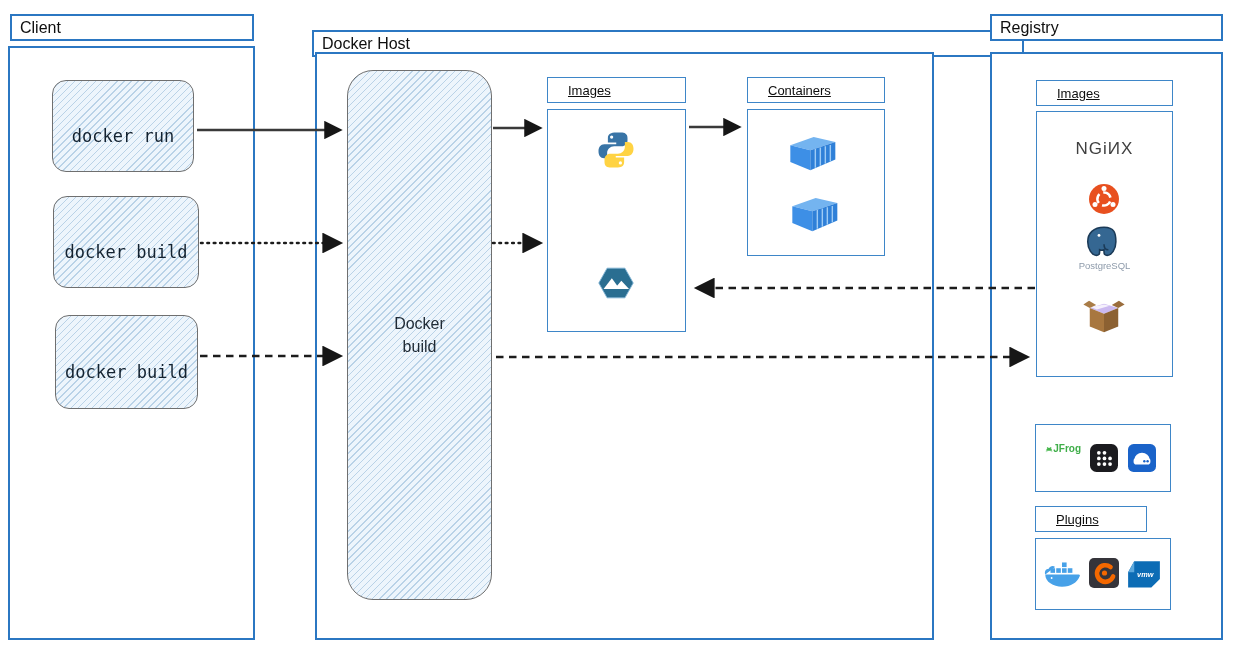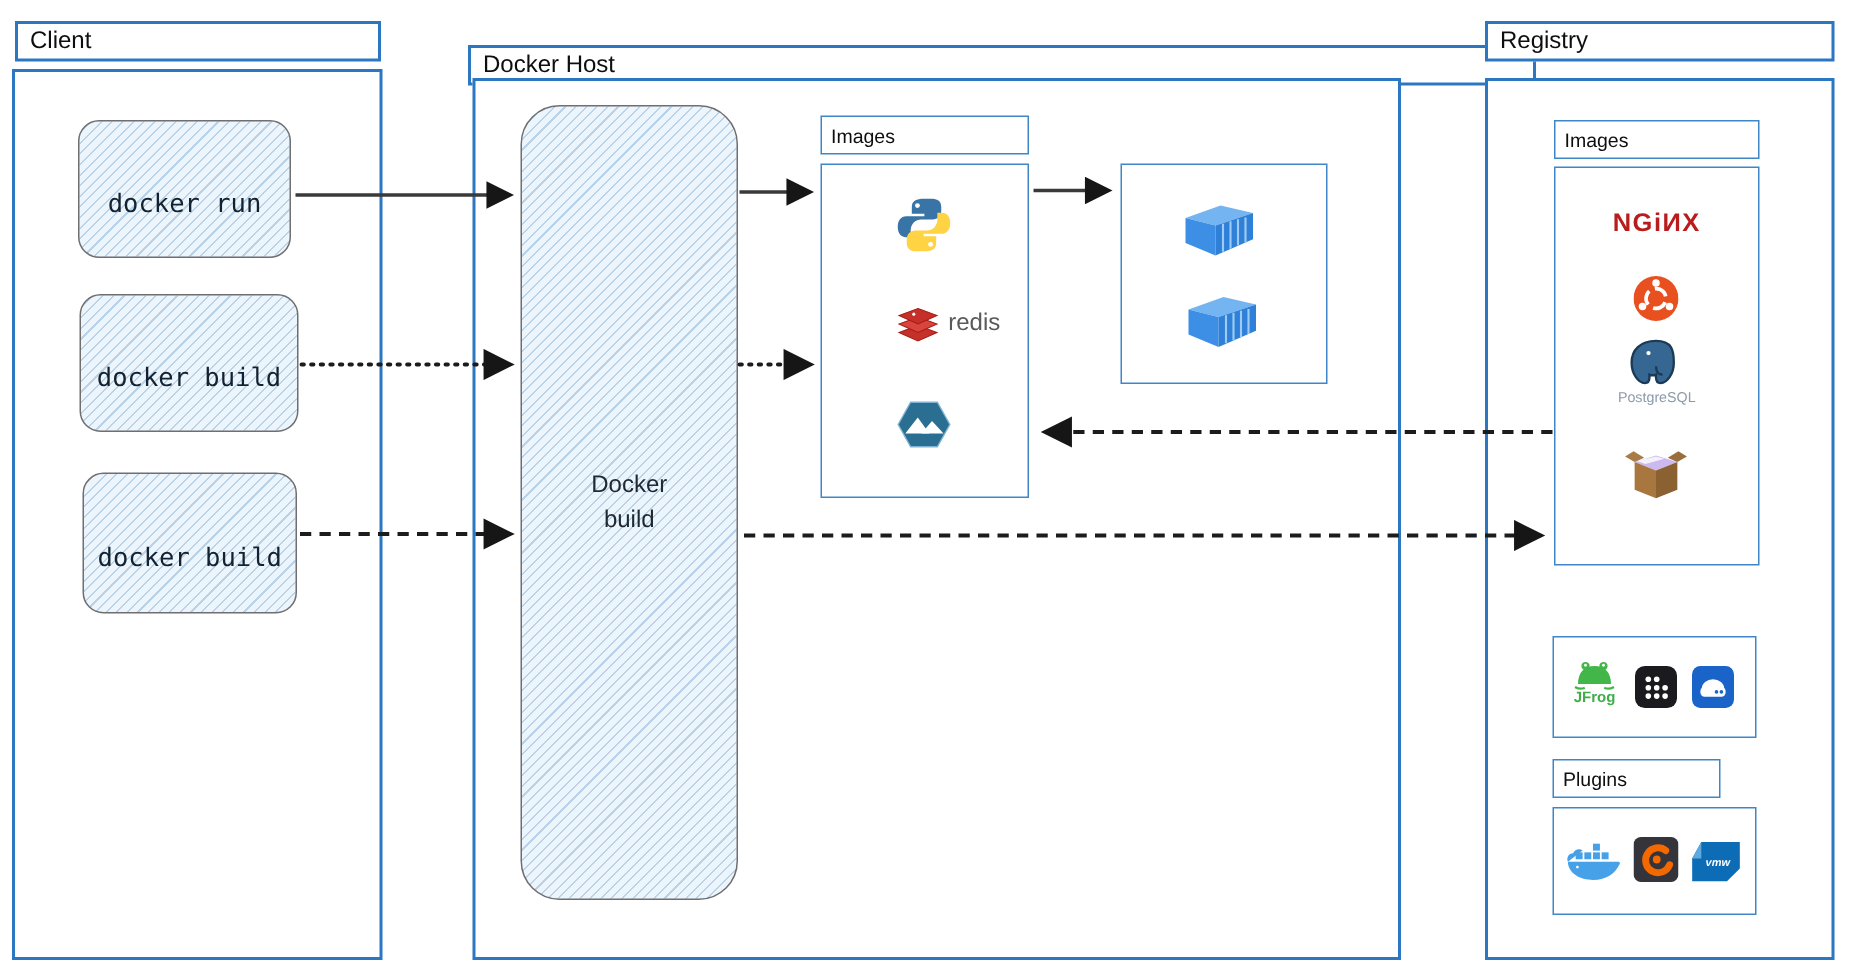--- a/index.html
+++ b/index.html
@@ -1,34 +1,34 @@
 <!DOCTYPE html>
 <html><head>
 <meta charset="utf-8">
 <style>
   html,body{margin:0;padding:0;background:#fff;}
   .canvas{position:relative;width:1233px;height:651px;background:#fff;overflow:hidden;
           font-family:"Liberation Sans",sans-serif;color:#111;}
   
   .tbar{position:absolute;box-sizing:border-box;border:2px solid #2b77c2;background:#fff;
         display:flex;align-items:center;padding-left:8px;font-size:16px;color:#0e0e0e;}
-  .tbar.sub{border:1.7px solid #3e86c8;font-size:13px;padding-left:6px;}
+  .tbar.sub{border:1.7px solid #3e86c8;font-size:13px;padding-left:20px;text-decoration:underline;}
   
   .bodybox{position:absolute;box-sizing:border-box;border:2px solid #2b77c2;background:#fff;}
   .bodybox.sub{border:1.7px solid #3e86c8;}
   
   .sketch{position:absolute;box-sizing:border-box;border:1.6px solid #6f6f6f;border-radius:14px;
           background-color:#edf5fc;
           background-image:repeating-linear-gradient(135deg,rgba(122,168,206,.45) 0px,rgba(122,168,206,.45) 1px,transparent 1px,transparent 5px);
           display:flex;align-items:center;justify-content:center;}
   .cmd-label{font-family:"DejaVu Sans Mono","Liberation Mono",monospace;font-size:17px;color:#132230;margin-top:20px;}
   .daemon-label{font-size:16px;line-height:1.45;color:#1e2934;text-align:center;width:84px;}
   .iconwrap{position:absolute;display:flex;align-items:center;justify-content:center;}
   .redis-label{font-size:16px;font-weight:500;color:#5a5a5c;margin-left:5px;}
-  .nginx-label{font-size:17px;font-weight:bold;letter-spacing:1px;color:#b91c1c;}
+  .nginx-label{font-size:17px;font-weight:normal;letter-spacing:1px;color:#404040;}
   .pg-label{font-size:9.5px;color:#8d9aaa;text-align:center;width:100%;}
   .jfrog-label{font-size:10px;font-weight:bold;color:#3fae49;line-height:1;}
   svg.arrows{position:absolute;left:0;top:0;pointer-events:none;}
   .solid{stroke:#3a3a3a;stroke-width:2.3;}
   .dotted{stroke:#1c1c1c;stroke-width:2.6;stroke-dasharray:1.6 4.8;stroke-linecap:round;}
   .dashed{stroke:#1c1c1c;stroke-width:2.6;stroke-dasharray:7.5 5.5;}
 </style>
 </head>
 <body>
 
@@ -61,40 +61,30 @@
     <svg width="40" height="40" viewBox="0 0 64 64">
       <path d="M32 4c-8.1 0-13 2.1-13 8.9V20h13.4v2.6H13.2C7.3 22.6 4 27.4 4 33.9 4 40.3 7 45 12.9 45h4.9v-7.7c0-6.1 5-11.2 11.2-11.2h12.3c5.1 0 9.1-4.2 9.1-9.3v-3.9C50.4 6 45.8 4 40 4z" fill="#3874a6"></path>
       <circle cx="25" cy="11.3" r="2.6" fill="#fff"></circle>
       <g transform="rotate(180 32 32)">
         <path d="M32 4c-8.1 0-13 2.1-13 8.9V20h13.4v2.6H13.2C7.3 22.6 4 27.4 4 33.9 4 40.3 7 45 12.9 45h4.9v-7.7c0-6.1 5-11.2 11.2-11.2h12.3c5.1 0 9.1-4.2 9.1-9.3v-3.9C50.4 6 45.8 4 40 4z" fill="#ffd343"></path>
         <circle cx="25" cy="11.3" r="2.6" fill="#fff"></circle>
       </g>
     </svg>
   </div>
 
-  <div class="iconwrap" style="left:576px;top:201px;width:112px">
-    <svg width="30" height="30" viewBox="0 0 64 64">
-      <g stroke="#a41e11" stroke-width="1.5">
-        <polygon points="32,34 59,44 32,56 5,44" fill="#c6302b"></polygon>
-        <polygon points="32,22 59,32 32,44 5,32" fill="#d9443f"></polygon>
-        <polygon points="32,10 59,20 32,32 5,20" fill="#c6302b"></polygon>
-      </g>
-      <circle cx="26" cy="18" r="2.2" fill="#fff"></circle>
-    </svg>
-    <span class="redis-label">redis</span>
-  </div>
 
   <div class="iconwrap" style="left:597px;top:264px">
     <svg width="38" height="38" viewBox="0 0 64 64">
       <polygon points="17,7 47,7 61,32 47,57 17,57 3,32" fill="#2a6e91" stroke="#7fb3d4" stroke-width="1.5"></polygon>
       <polygon points="11,42 25,24 38,42" fill="#fff"></polygon>
       <polygon points="29,42 41,28 54,42" fill="#fff"></polygon>
     </svg>
   </div>
 
+  <div class="tbar sub" style="left:747px;top:77px;width:138px;height:26px">Containers</div>
   <div class="bodybox sub" style="left:747px;top:109px;width:138px;height:147px"></div>
 
   <div class="iconwrap" style="left:785px;top:132px">
     <svg width="54" height="40" viewBox="0 0 64 48">
       <polygon points="6,16 34,6 60,12 30,22" fill="#74b4f0"></polygon>
       <polygon points="6,16 30,22 30,46 6,36" fill="#3d8fe6"></polygon>
       <polygon points="30,22 60,12 60,33 30,46" fill="#2f80d8"></polygon>
       <path d="M36 20.5 V43 M42 18.5 V40.5 M48 17 V38 M54 15.5 V35.5" stroke="#9ecbf5" stroke-width="1.7" fill="none"></path>
     </svg>
   </div>
@@ -144,21 +134,21 @@
       <polygon points="14,13 32,9 40,11 22,16" fill="#ffffff" opacity="0.8"></polygon>
       <polygon points="12,14 3,9 11,4 21,10" fill="#a97c47"></polygon>
       <polygon points="52,14 61,9 53,4 43,10" fill="#9a6d3c"></polygon>
       <polygon points="12,14 32,22 32,48 12,40" fill="#a8773f"></polygon>
       <polygon points="32,22 52,14 52,40 32,48" fill="#8c6132"></polygon>
     </svg>
   </div>
 
   <div class="bodybox sub" style="left:1035px;top:424px;width:136px;height:68px"></div>
 
-  <div class="iconwrap" style="left:1045px;top:437px;width:36px;flex-direction:column">
+  <div class="iconwrap" style="left:1045px;top:437px;width:36px;">
     <svg width="32" height="24" viewBox="0 0 64 44">
       <path d="M10 36C10 21 18 12 32 12s22 9 22 24" fill="#43b649"></path>
       <circle cx="20" cy="12" r="5.5" fill="#43b649"></circle>
       <circle cx="44" cy="12" r="5.5" fill="#43b649"></circle>
       <circle cx="20" cy="11" r="1.9" fill="#fff"></circle>
       <circle cx="44" cy="11" r="1.9" fill="#fff"></circle>
       <path d="M6 40q7 4 13 1M58 40q-7 4-13 1" stroke="#43b649" stroke-width="3" fill="none"></path>
     </svg>
     <span class="jfrog-label">JFrog</span>
   </div>

